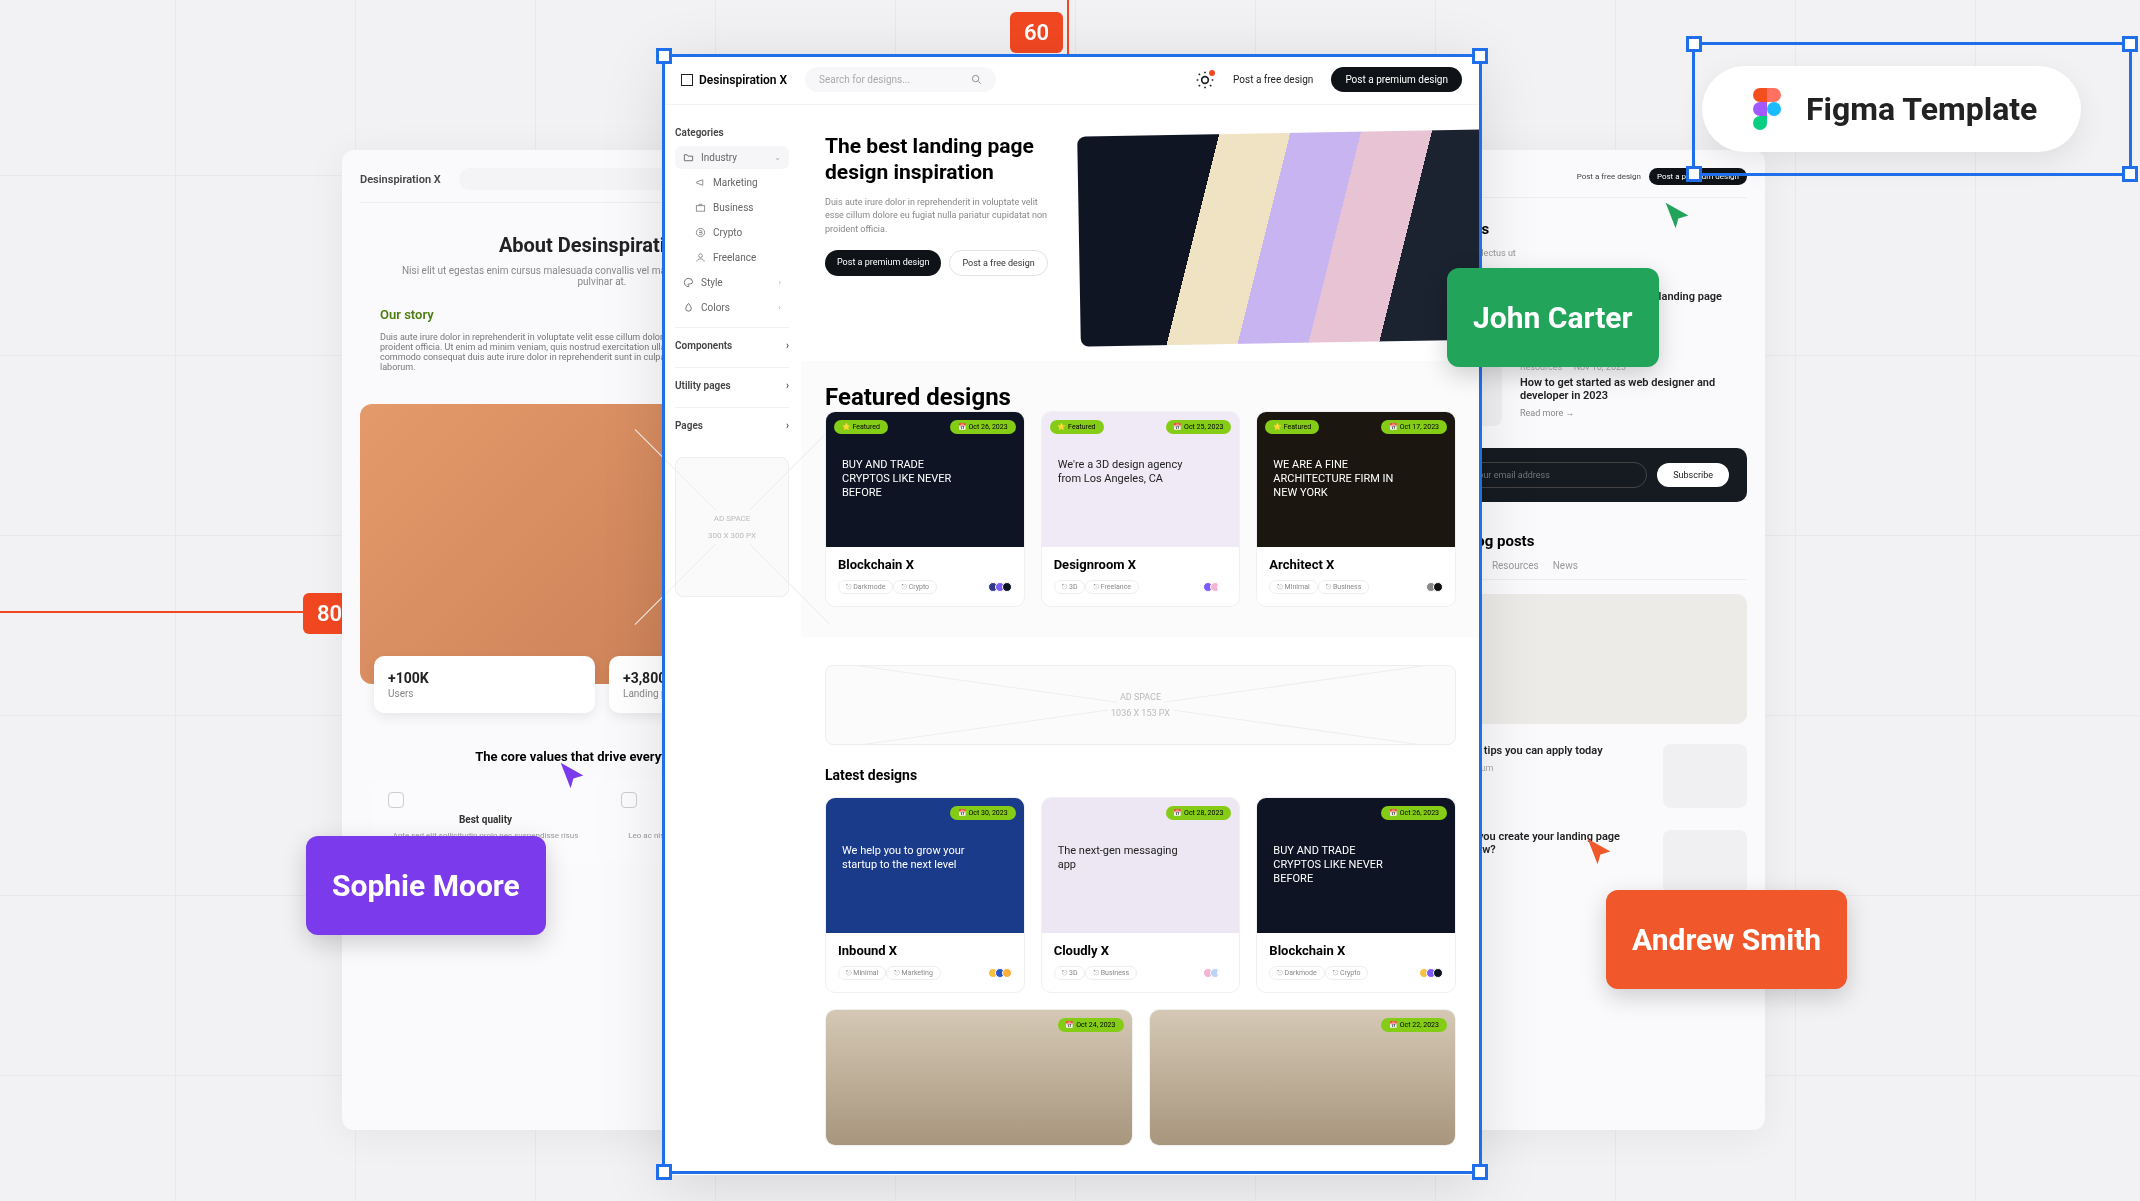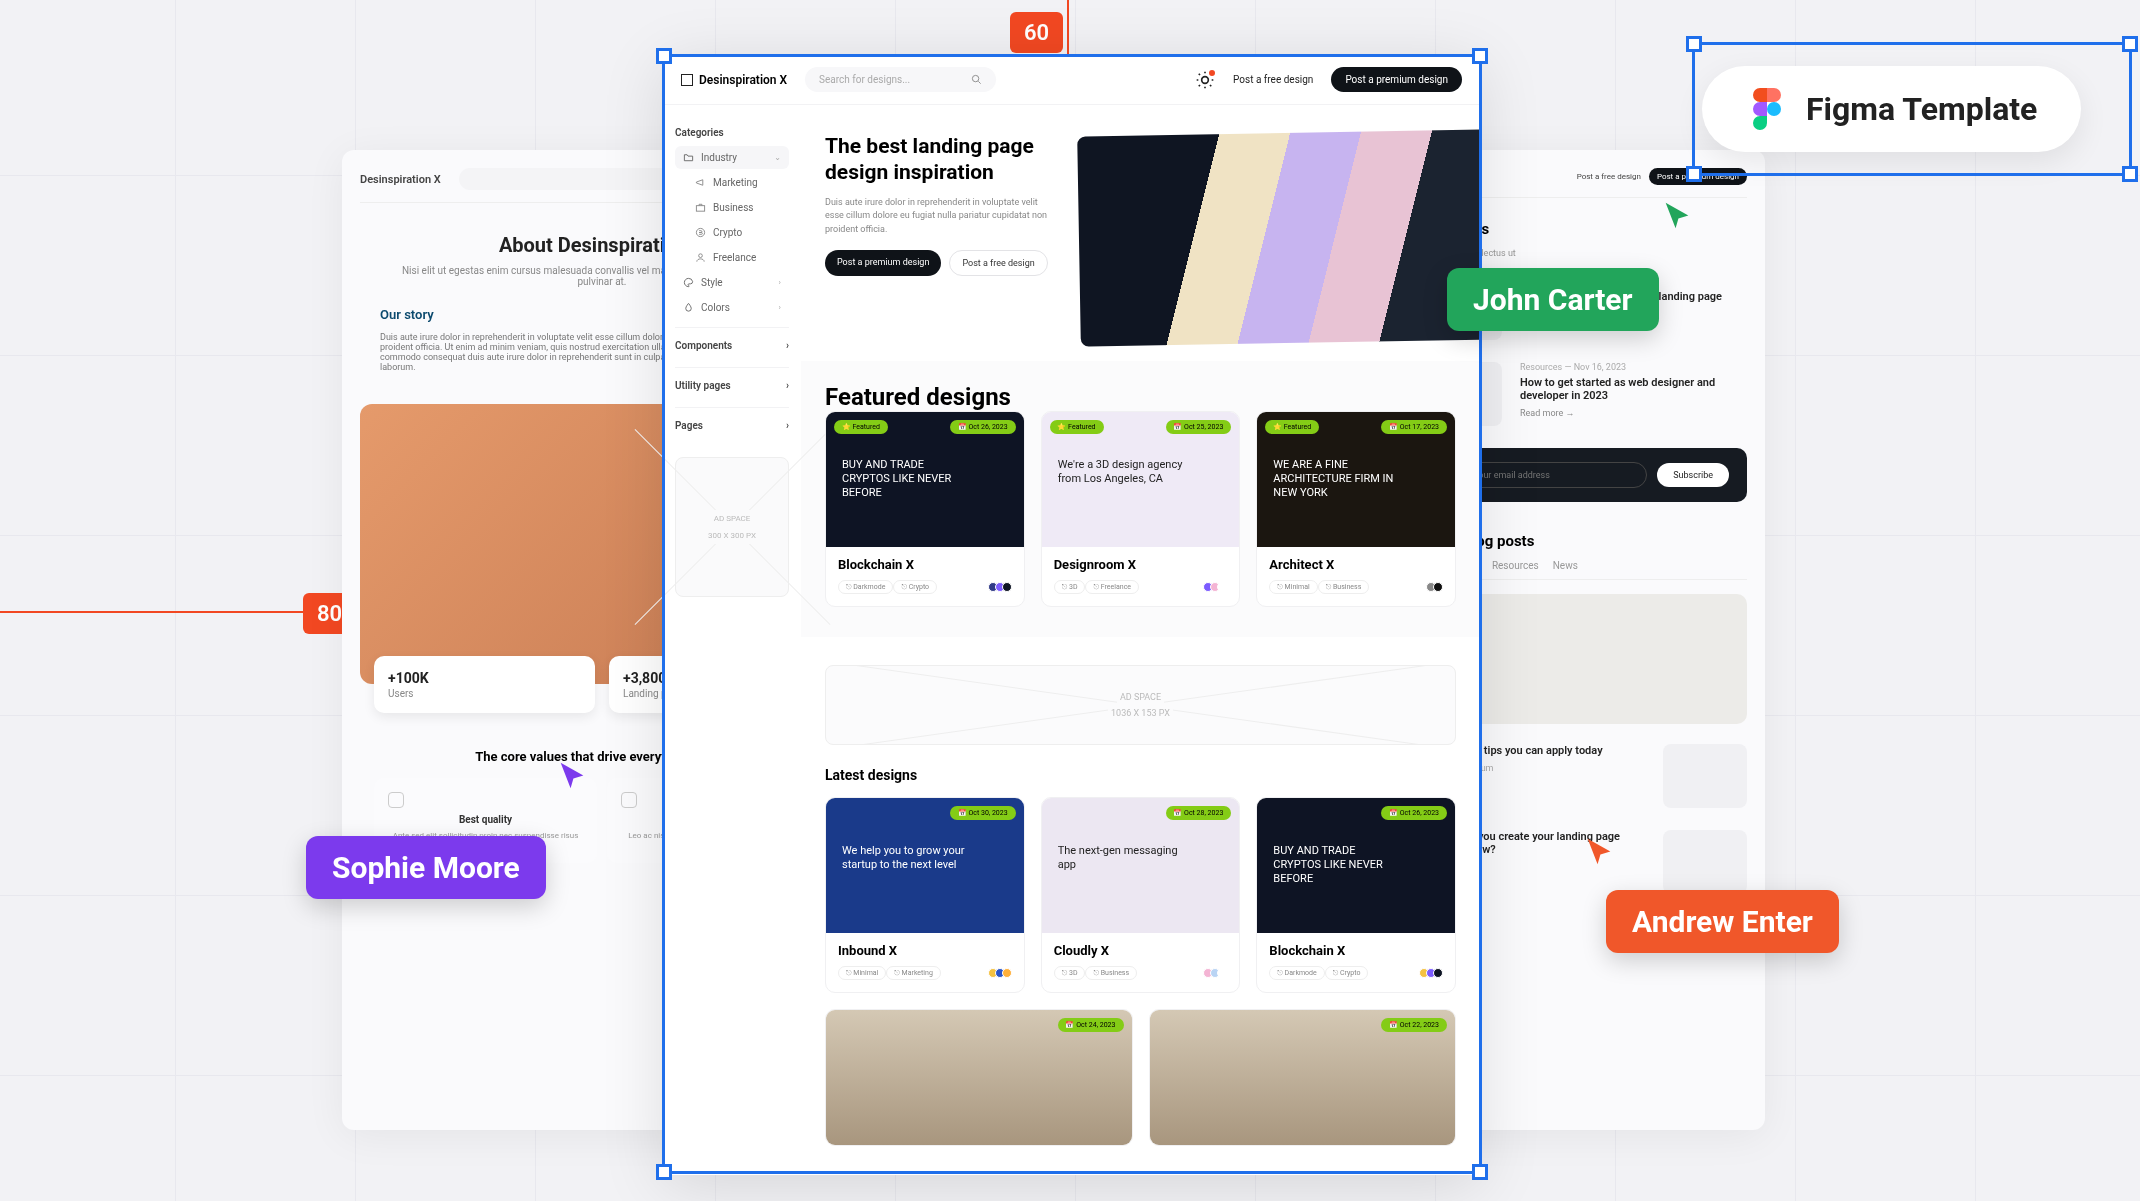--- a/index.html
+++ b/index.html
@@ -16,31 +16,31 @@
 .measure{position:absolute;background:#f24822}
 .measure-label{position:absolute;background:#f24822;color:#fff;font-size:22px;font-weight:600;padding:8px 14px;border-radius:6px}
 
 
 .pill{position:absolute;background:#fff;border-radius:999px;padding:22px 44px;display:flex;align-items:center;gap:18px;box-shadow:0 10px 30px rgba(0,0,0,.08)}
 .pill span.t{font-size:32px;font-weight:700;color:#222}
 
 
 .cursor-wrap{position:absolute}
 .cursor-svg{display:block}
-.name-badge{position:absolute;padding:14px 26px;border-radius:12px;color:#fff;font-size:30px;font-weight:700;white-space:nowrap;box-shadow:0 8px 24px rgba(0,0,0,.18)}
+.name-badge{position:absolute;padding:32px 26px;border-radius:12px;color:#fff;font-size:30px;font-weight:700;white-space:nowrap;box-shadow:0 8px 24px rgba(0,0,0,.18)}
 
 
 .bgscreen{position:absolute;background:#fafafc;border-radius:12px;box-shadow:0 6px 40px rgba(0,0,0,.06);padding:18px;overflow:hidden}
 .bgscreen .hdr{display:flex;align-items:center;gap:18px;font-size:11px;color:#444;border-bottom:1px solid #eee;padding-bottom:12px;margin-bottom:18px}
 .bgscreen .logo{font-weight:600}
 .bgscreen .srch{flex:1;background:#f4f4f6;border-radius:999px;height:22px}
 .bg-left h2{font-size:20px;text-align:center;margin:30px 0 8px;color:#222;font-weight:700}
 .bg-left p.sub{font-size:10px;color:#888;text-align:center;max-width:420px;margin:0 auto}
 .bg-left .story{padding:20px;font-size:9px;color:#777}
-.bg-left .story h3{font-size:13px;color:#0c4a6e;margin-bottom:10px;font-weight:600}
+.bg-left .story h3{font-size:13px;color:#4d7c0f;margin-bottom:10px;font-weight:600}
 .bg-left .photo{background:linear-gradient(135deg,#e59a6b,#c67a52);border-radius:12px;height:280px;margin:12px 0}
 .bg-left .stats{display:flex;gap:14px;margin-top:-40px;padding:0 14px}
 .bg-left .stat{flex:1;background:#fff;border-radius:10px;padding:14px;box-shadow:0 4px 12px rgba(0,0,0,.08);font-size:10px;color:#888}
 .bg-left .stat b{display:block;font-size:14px;color:#222;margin-bottom:2px}
 .bg-left .values{margin-top:36px;text-align:center}
 .bg-left .values h3{font-size:13px;margin-bottom:14px}
 .bg-left .vgrid{display:flex;gap:10px;padding:0 14px}
 .bg-left .vcard{flex:1;background:#fbfbfd;border-radius:10px;padding:14px;font-size:8px;color:#999}
 .bg-left .vcard b{font-size:10px;color:#333;display:block;margin:6px 0}
 .bg-left .vicon{width:16px;height:16px;border:1px solid #ccc;border-radius:4px}
@@ -503,13 +503,13 @@
       <path fill="#22a55b" d="M4 2l16 9-7 2-2 7z"></path>
     </svg>
 </div>
 <div class="name-badge" style="left:1447px;top:268px;background:#22a55b">John Carter</div>
 
 <div class="cursor-wrap" style="left:1582px;top:836px">
   <svg class="cursor-svg" width="34" height="34" viewBox="0 0 24 24">
       <path fill="#f0572a" d="M4 2l16 9-7 2-2 7z"></path>
     </svg>
 </div>
-<div class="name-badge" style="left:1606px;top:890px;background:#f0572a">Andrew Enter</div>
+<div class="name-badge" style="left:1606px;top:890px;background:#f0572a">Andrew Smith</div>
 
 </body></html>

